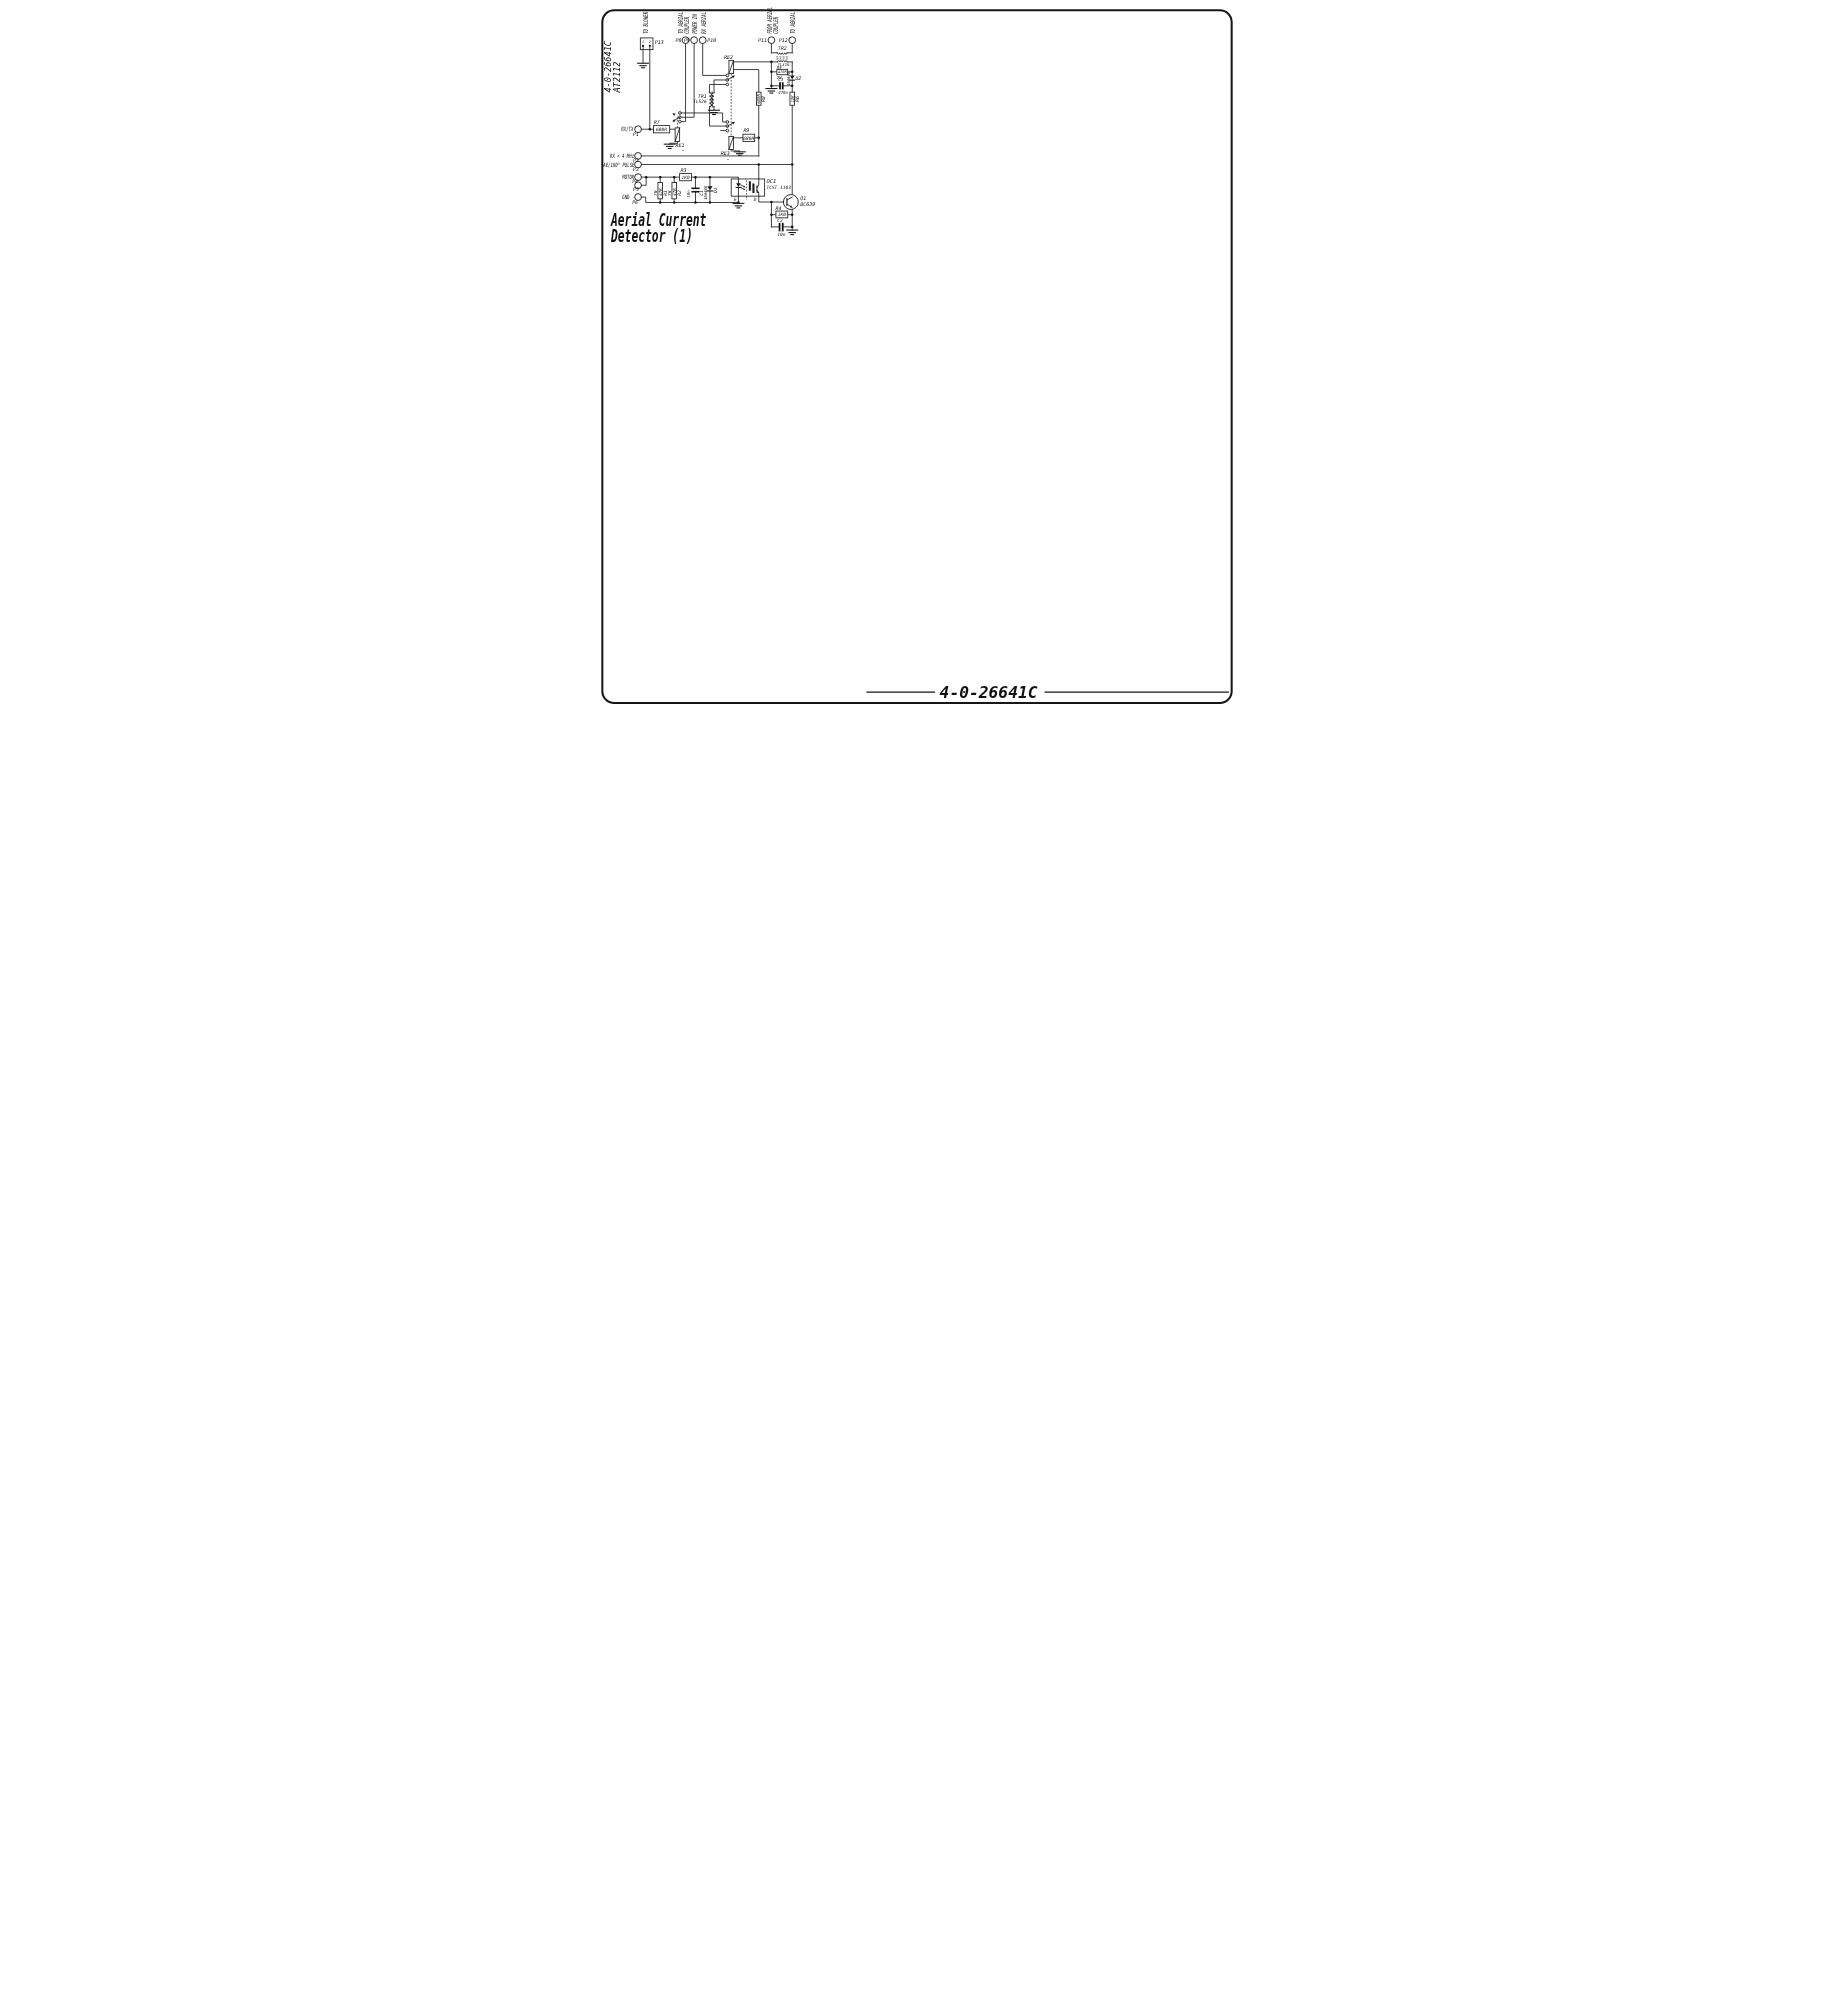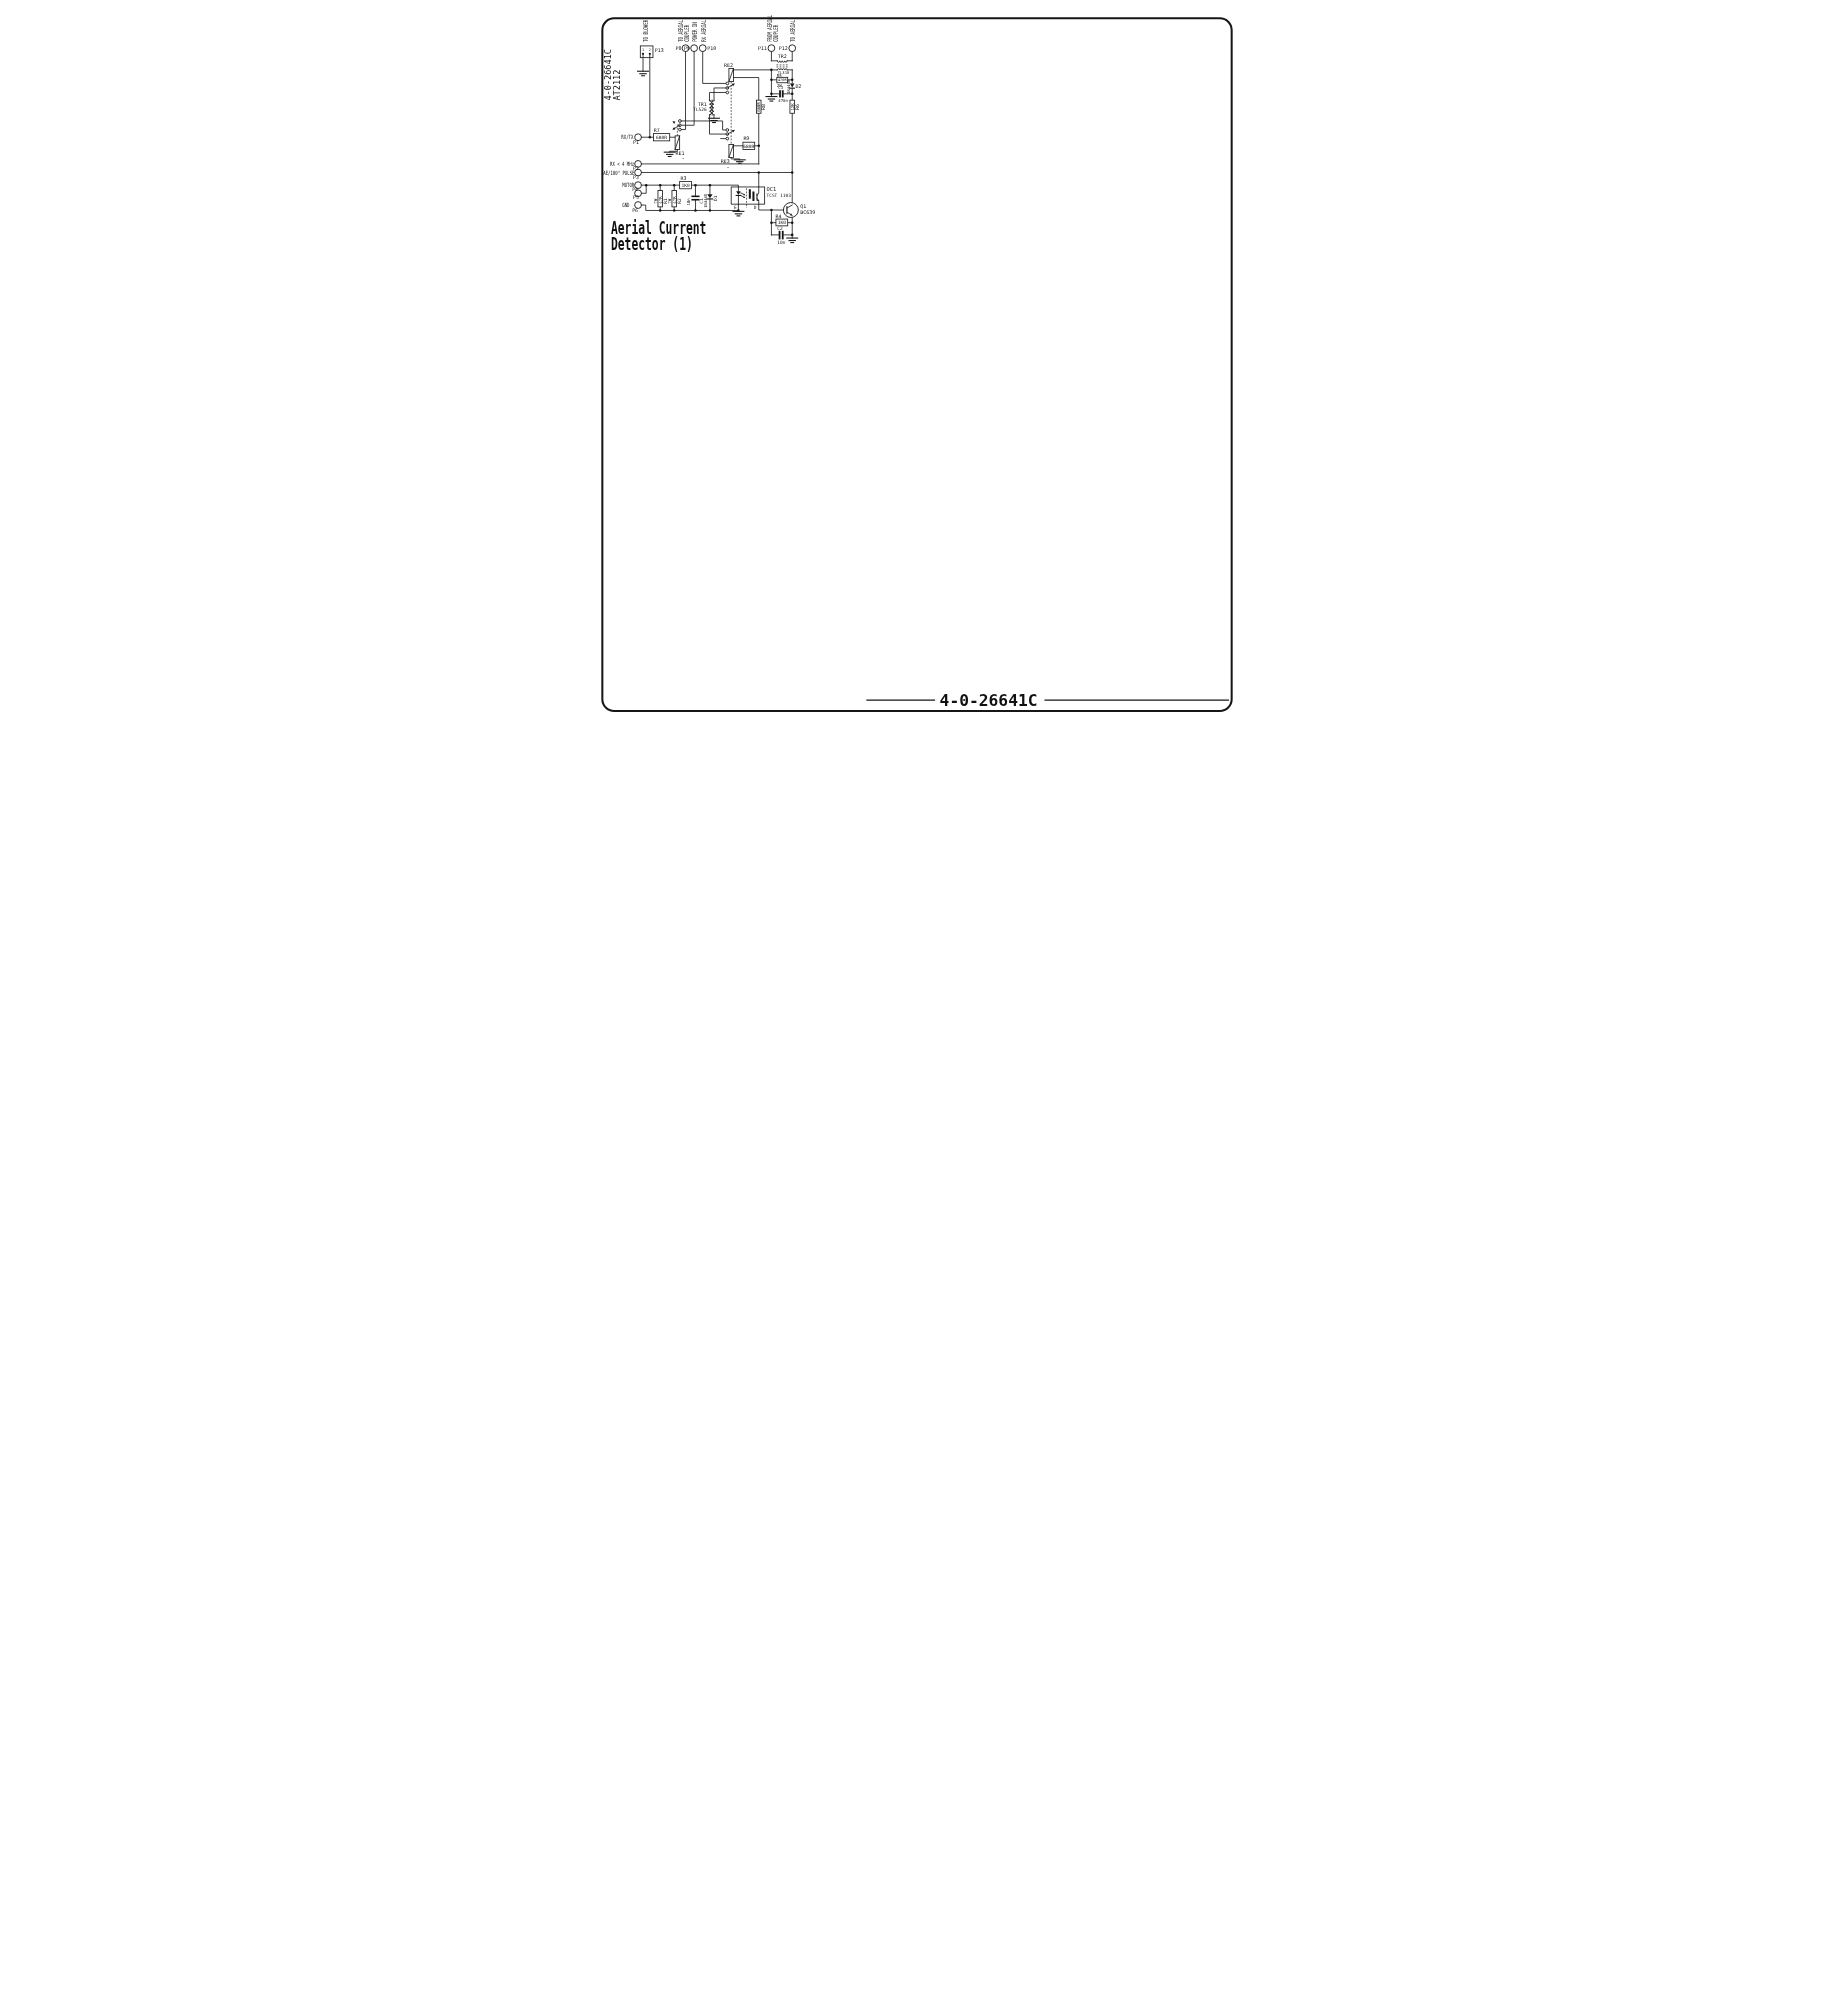--- a/index.html
+++ b/index.html
@@ -1,16 +1,16 @@
 <!DOCTYPE html>
 <html style="font-size:7.2px"><head>
 <meta charset="utf-8">
 <style>
   html,body{margin:0;padding:0;background:#fff;}
-  .page{width:100%;max-width:642px;margin:12px auto;}
+  .page{width:100%;max-width:642px;margin:4px auto;font-style:italic;}
   svg{display:block;width:100%;height:auto;background:#fff;}
   .w{stroke:#161616;stroke-width:1.8;fill:none;stroke-linecap:square;}
   .w2{stroke:#161616;stroke-width:2.4;fill:none;stroke-linecap:square;}
   .dash{stroke:#161616;stroke-width:1.5;fill:none;stroke-dasharray:4 3;}
   .box{stroke:#161616;stroke-width:1.8;fill:#fff;}
   .port{stroke:#161616;stroke-width:2;fill:#fff;}
   .dot{fill:#161616;stroke:none;}
   .blk{fill:#161616;stroke:none;}
   .t{fill:#111;stroke:none;font-family:"DejaVu Sans Mono",monospace;}
   .b{font-weight:bold;}

